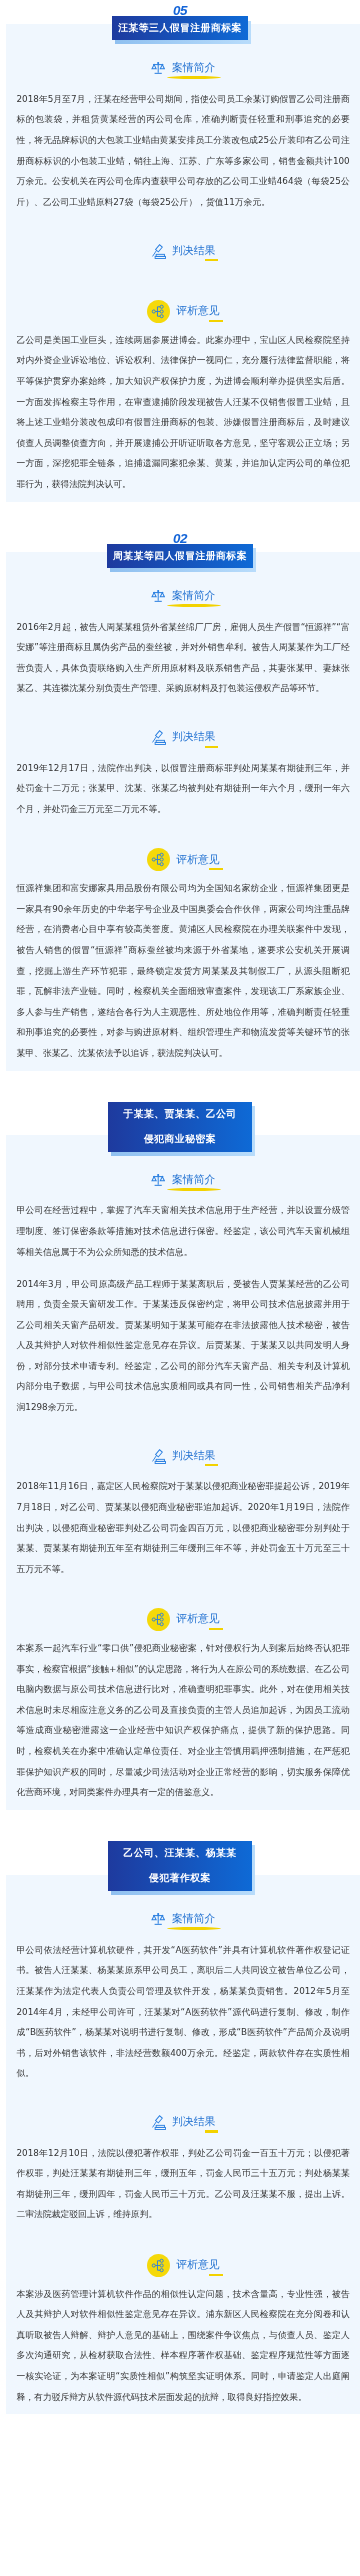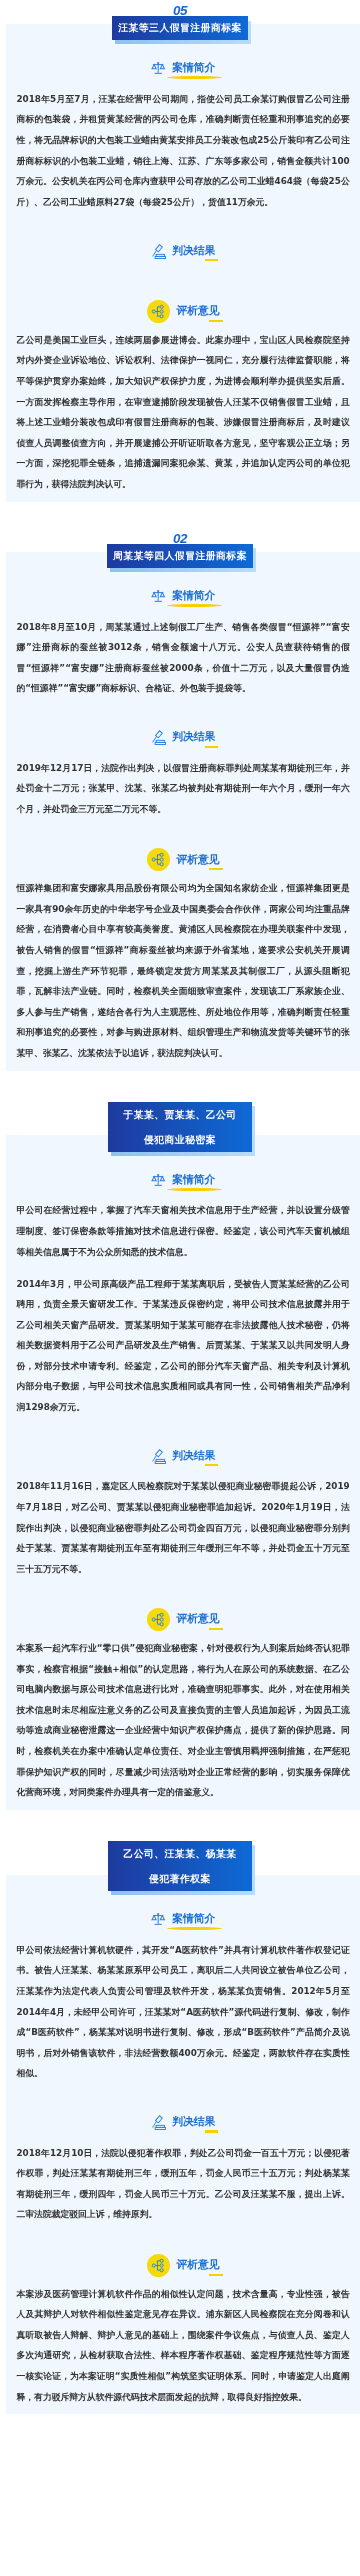--- a/index.html
+++ b/index.html
@@ -5,22 +5,22 @@
   html, body { margin: 0; padding: 0; background: #ffffff; }
   body { width: 360px; font-family: "DejaVu Sans", "Liberation Sans", sans-serif; color: #333333; }
   .case { position: relative; padding-top: 5.2px; }
   .case + .case { margin-top: 26px; }
   .badge-wrap { position: relative; text-align: center; z-index: 2; }
   .num { display: block; font-family: "Liberation Sans", sans-serif; font-style: italic; font-weight: bold; font-size: 13.4px; color: #1565d8; line-height: 12.4px; height: 11.3px; letter-spacing: -0.5px; }
   .badge { position: relative; display: inline-block; }
   .badge .shadow { position: absolute; left: 3.1px; top: 4.1px; right: -3.1px; bottom: -4.1px; background: linear-gradient(90deg, #8fc0f0, #b8dcfb); }
   .badge .title { position: relative; display: block; background: linear-gradient(90deg, #1e3a9e, #0e6ad6); color: #ffffff; font-weight: bold; font-size: 9.8px; line-height: 12.4px; padding: 5.7px 6.2px 5.7px 6.2px; letter-spacing: 0.5px; }
   .badge .title span { display: block; }
-  .badge.two-line .title { line-height: 25px; padding: 0 15px; }
-  .panel { background: #f0f7fe; margin: -16.5px 0 0 6.2px; padding: 26px 10.3px 7.2px 10.3px; position: relative; z-index: 1; font-weight: bold; }
+  .badge.two-line .title { line-height: 25px; padding: 0 15px; font-family: Liberation Mono, monospace; }
+  .panel { background: #f0f7fe; margin: -16.5px 0 0 6.2px; padding: 26px 10.3px 7.2px 10.3px; position: relative; z-index: 1; }
   .sec-head { text-align: center; margin: 9.3px 0 11.3px; height: 18.5px; line-height: 18.5px; }
   .sec-head .ico { display: inline-block; vertical-align: middle; width: 14.4px; height: 14.4px; margin-right: 4.1px; position: relative; }
   .sec-head .lbl { display: inline-block; vertical-align: middle; font-size: 10.8px; color: #1e6fd0; position: relative; }
   .lbl.intro::after { content: ""; position: absolute; left: -5.2px; right: -6.2px; bottom: -1.5px; height: 3.1px; background: #f3d200; border-radius: 50%; z-index: -1; }
   .lbl.verdict::after, .lbl.analysis::after { content: ""; position: absolute; right: -3.1px; width: 13.4px; bottom: -1px; height: 2.1px; background: #f3d200; }
   .ico-yellow { background: #f5d90a; border-radius: 50%; width: 23px !important; height: 23px !important; }
   p.body { margin: 0 0 11.3px; font-size: 8.8px; line-height: 20.6px; text-align: justify; color: #333; }
   p.body:last-child { margin-bottom: 0; }
   .spacer { height: 19.6px; }
 </style>
@@ -114,21 +114,21 @@
                 <path d="M2 15 L6 7 L10 15 Z"></path>
                 <path d="M18 15 L22 7 L26 15 Z"></path>
                 <line x1="7" y1="24" x2="21" y2="24"></line>
               </g>
               <circle cx="14" cy="4" r="2" fill="#2a7fe0"></circle>
             </svg>
         </span>
         <span class="lbl intro">案情简介</span>
       </div>
       <div>
-          <p class="body">2018年8月至10月，周某某通过上述制假工厂生产、销售各类假冒“恒源祥”“富安娜”注册商标的蚕丝被3012条，销售金额逾十八万元。公安人员查获待销售的假冒“恒源祥”“富安娜”注册商标蚕丝被2000条，价值十二万元，以及大量假冒伪造的“恒源祥”“富安娜”商标标识、合格证、外包装手提袋等。</p>
+          <p class="body">2016年2月起，被告人周某某租赁外省某丝绵厂厂房，雇佣人员生产假冒“恒源祥”“富安娜”等注册商标且属伪劣产品的蚕丝被，并对外销售牟利。被告人周某某作为工厂经营负责人，具体负责联络购入生产所用原材料及联系销售产品，其妻张某甲、妻妹张某乙、其连襟沈某分别负责生产管理、采购原材料及打包装运侵权产品等环节。</p>
         </div>
       <div class="spacer"></div>
       <div class="sec-head">
         <span class="ico">
           <svg width="15.5" height="15.5" viewBox="0 0 30 30">
               <g fill="none" stroke="#2a7fe0" stroke-width="1.8">
                 <rect x="12" y="2" width="7" height="12" transform="rotate(40 15 8)"></rect>
                 <line x1="11" y1="12" x2="3" y2="24"></line>
                 <rect x="10" y="20" width="16" height="4"></rect>
                 <rect x="8" y="24" width="20" height="4"></rect>
@@ -184,21 +184,21 @@
                 <path d="M18 15 L22 7 L26 15 Z"></path>
                 <line x1="7" y1="24" x2="21" y2="24"></line>
               </g>
               <circle cx="14" cy="4" r="2" fill="#2a7fe0"></circle>
             </svg>
         </span>
         <span class="lbl intro">案情简介</span>
       </div>
       <div>
           <p class="body">甲公司在经营过程中，掌握了汽车天窗相关技术信息用于生产经营，并以设置分级管理制度、签订保密条款等措施对技术信息进行保密。经鉴定，该公司汽车天窗机械组等相关信息属于不为公众所知悉的技术信息。</p>
-          <p class="body">2014年3月，甲公司原高级产品工程师于某某离职后，受被告人贾某某经营的乙公司聘用，负责全景天窗研发工作。于某某违反保密约定，将甲公司技术信息披露并用于乙公司相关天窗产品研发。贾某某明知于某某可能存在非法披露他人技术秘密，仍将相关数据资料用于乙公司产品研发及生产销售。后贾某某、于某某又以共同发明人身份，对部分技术申请专利。经鉴定，乙公司的部分汽车天窗产品、相关专利及计算机内部分电子数据，与甲公司技术信息实质相同或具有同一性，公司销售相关产品净利润1298余万元。</p>
+          <p class="body">2014年3月，甲公司原高级产品工程师于某某离职后，受被告人贾某某经营的乙公司聘用，负责全景天窗研发工作。于某某违反保密约定，将甲公司技术信息披露并用于乙公司相关天窗产品研发。贾某某明知于某某可能存在非法披露他人技术秘密，被告人及其辩护人对软件相似性鉴定意见存在异议。后贾某某、于某某又以共同发明人身份，对部分技术申请专利。经鉴定，乙公司的部分汽车天窗产品、相关专利及计算机内部分电子数据，与甲公司技术信息实质相同或具有同一性，公司销售相关产品净利润1298余万元。</p>
         </div>
       <div class="spacer"></div>
       <div class="sec-head">
         <span class="ico">
           <svg width="15.5" height="15.5" viewBox="0 0 30 30">
               <g fill="none" stroke="#2a7fe0" stroke-width="1.8">
                 <rect x="12" y="2" width="7" height="12" transform="rotate(40 15 8)"></rect>
                 <line x1="11" y1="12" x2="3" y2="24"></line>
                 <rect x="10" y="20" width="16" height="4"></rect>
                 <rect x="8" y="24" width="20" height="4"></rect>

